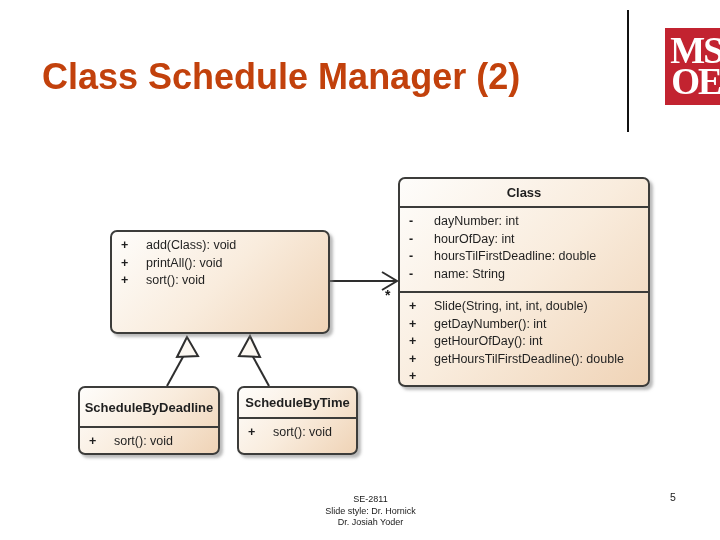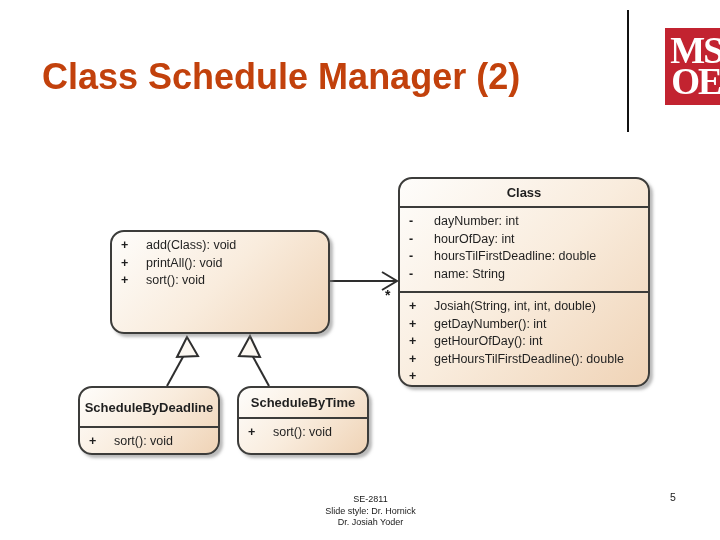--- a/index.html
+++ b/index.html
@@ -12,39 +12,39 @@
            color:#c2410c; letter-spacing:0px; white-space:nowrap; }
 
   
   .logo-rule { position:absolute; left:627px; top:10px; width:2px; height:122px; background:#111; }
   .logo { position:absolute; left:633px; top:28px; width:62px; height:77px; background:#C22330;
           display:flex; flex-direction:column; align-items:center; justify-content:center;
           font-family:"Liberation Serif", serif; font-weight:bold; color:#ffffff;margin-left:32px; }
   .logo span { font-size:37px; line-height:0.83; letter-spacing:-2px; }
 
   
-  .uml-box { position:absolute; border:2px solid #3C3C3A; border-radius:14px;
+  .uml-box { position:absolute; border:2px solid #3C3C3A; border-radius:7px;
              background:linear-gradient(135deg,#FEFDFB 0%, #F9ECDD 50%, #EFD3B6 100%);
              box-shadow:3px 3px 3px rgba(130,130,130,0.55); color:#1f1f1f; }
   .uml-head { font-weight:bold; font-size:13px; text-align:center; display:flex;
               align-items:center; justify-content:center; border-bottom:2px solid #3C3C3A; }
   .uml-section { padding-top:5px; }
   .uml-section.divided { border-top:2px solid #3C3C3A; }
   .member { display:flex; align-items:baseline; line-height:17.5px; font-size:12.5px; }
   .member .vis { width:12px; margin-left:9px; font-weight:bold; }
   .member .sig { margin-left:13px; white-space:nowrap; }
 
   #box-schedule { left:110px; top:230px; width:220px; height:104px; }
   #box-schedule .uml-head { height:34px; }
   #box-class { left:398px; top:177px; width:252px; height:210px; }
   #box-class .uml-head { height:29px; }
   #box-class .attrs { height:83px; }
   #box-sbd { left:78px; top:386px; width:142px; height:69px; }
   #box-sbd .uml-head { height:40px; }
-  #box-sbt { left:237px; top:386px; width:132px; height:69px; }
+  #box-sbt { left:237px; top:386px; width:121px; height:69px; }
   #box-sbt .uml-head { height:31px; }
 
   
   svg.connectors { position:absolute; left:0; top:0; pointer-events:none; }
 
   
   .footer { position:absolute; left:278px; top:494px; width:185px; text-align:center;
             font-size:9px; line-height:11.5px; color:#1a1a1a; }
   .page-num { position:absolute; left:670px; top:491px; font-size:10.5px; color:#1a1a1a; }
 </style>
@@ -113,21 +113,21 @@
         <span class="sig">hoursTilFirstDeadline: double</span>
       </div>
       <div class="member">
         <span class="vis">-</span>
         <span class="sig">name: String</span>
       </div>
     </div>
     <div class="uml-section divided">
       <div class="member">
         <span class="vis">+</span>
-        <span class="sig">Josiah(String, int, int, double)</span>
+        <span class="sig">Slide(String, int, int, double)</span>
       </div>
       <div class="member">
         <span class="vis">+</span>
         <span class="sig">getDayNumber(): int</span>
       </div>
       <div class="member">
         <span class="vis">+</span>
         <span class="sig">getHourOfDay(): int</span>
       </div>
       <div class="member">

